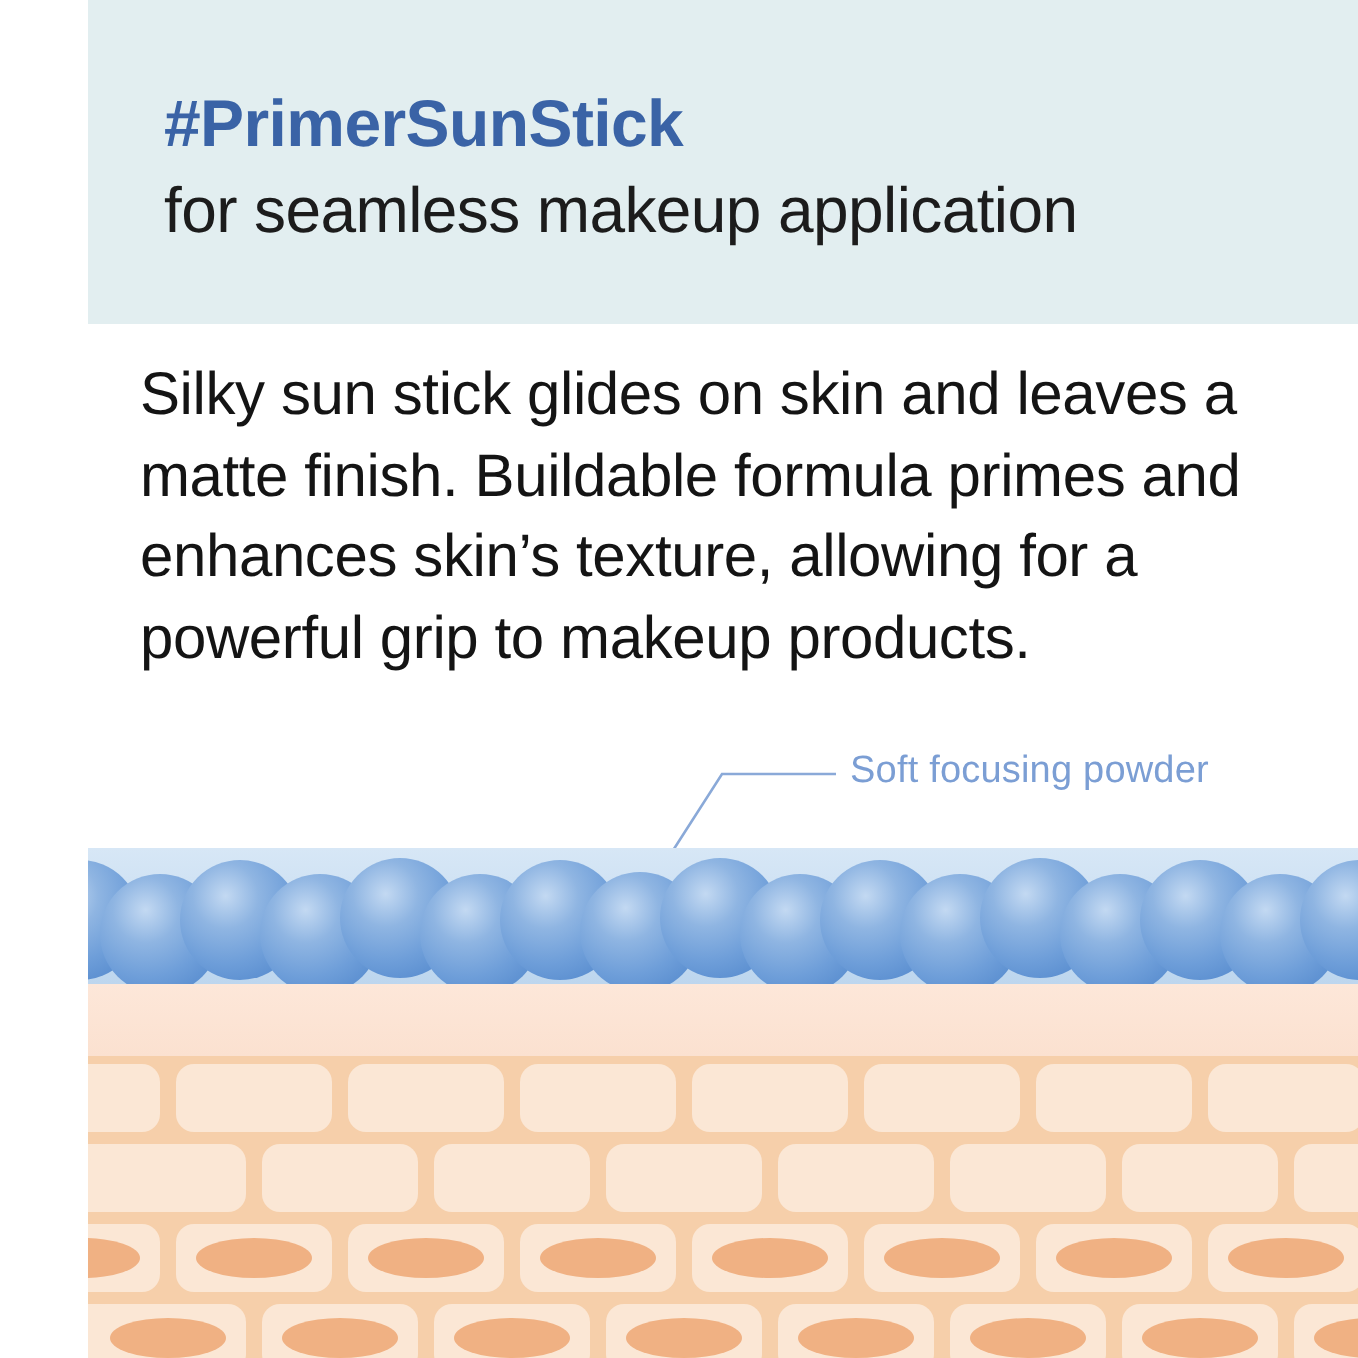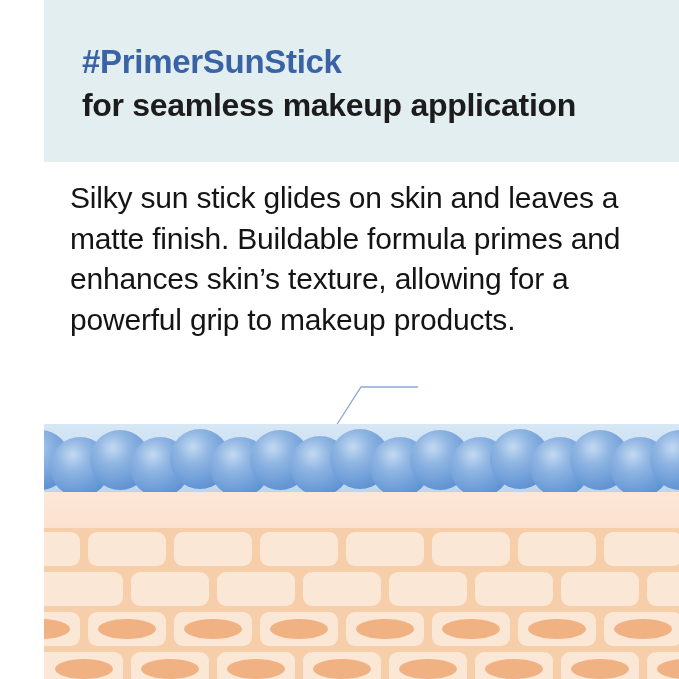--- a/index.html
+++ b/index.html
@@ -38,21 +38,21 @@
     letter-spacing: -0.3px;
     color: #3a63a6;
     line-height: 1.1;
     white-space: nowrap;
   }
   .header-subtitle {
     position: absolute;
     left: 38px;
     top: 88px;
     font-size: 32px;
-    font-weight: 700;
+    font-weight: 400;
     letter-spacing: -0.3px;
     color: #1c1c1c;
     line-height: 1.1;
     white-space: nowrap;
   }
 
   
   .body-copy {
     position: absolute;
     left: 26px;
@@ -231,15 +231,16 @@
           <rect x="517" y="292" width="78" height="34" rx="9" fill="#fbe7d5"></rect>
           <ellipse cx="556" cy="309" rx="29" ry="10" fill="#f0b183"></ellipse>
           <rect x="603" y="292" width="78" height="34" rx="9" fill="#fbe7d5"></rect>
           <ellipse cx="642" cy="309" rx="29" ry="10" fill="#f0b183"></ellipse>
         </g>
 
       </g>
     </svg>
   </div>
 
+  <div class="callout-label">Soft focusing powder</div>
 
 
 </div>
 
 </body></html>

